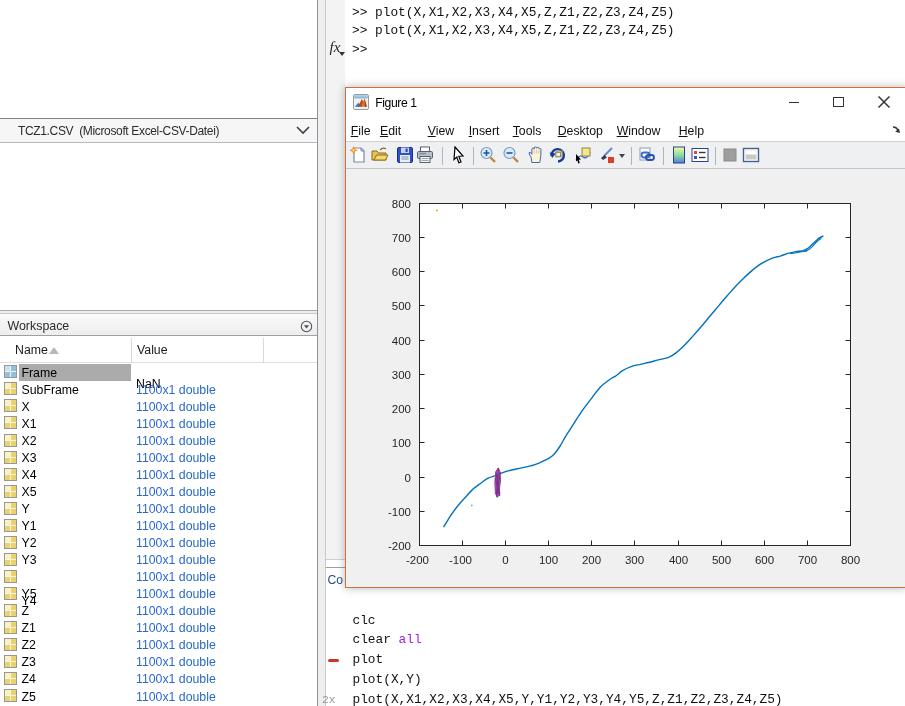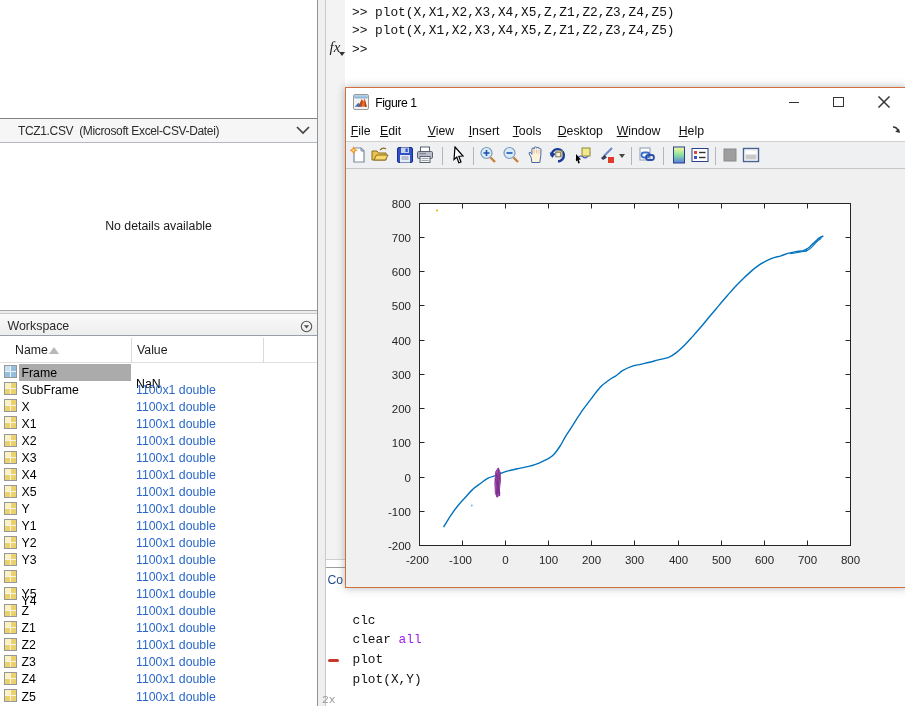--- a/index.html
+++ b/index.html
@@ -39,32 +39,32 @@
 <div class="abs mono" style="left:352px;top:41.5px">&gt;&gt;</div>
 <div class="abs" style="left:329.5px;top:38.5px;font-family:'Liberation Serif',serif;font-style:italic;font-size:15px;color:#222">fx</div>
 <div class="abs" style="left:338.5px;top:52px;width:0;height:0;border-left:3px solid transparent;border-right:3px solid transparent;border-top:4px solid #333"></div>
 
 <div id="chist">
 <div style="position:absolute;left:2px;top:5px;font-size:12.2px;color:#254f8f">Co</div>
 <div class="codeline mono" style="top:45.2px">clc</div>
 <div class="codeline mono" style="top:64.9px">clear <span class="purp">all</span></div>
 <div class="codeline mono" style="top:84.6px">plot</div>
 <div class="codeline mono" style="top:104.3px">plot(X,Y)</div>
+<div class="codeline mono" style="top:124px">plot(X,X1,X2,X3,X4,X5,Y,Y1,Y2,Y3,Y4,Y5,Z,Z1,Z2,Z3,Z4,Z5)</div>
 <div style="position:absolute;left:2px;top:91px;width:11.5px;height:3.5px;background:#c8372a;border-radius:2px"></div>
 <div style="position:absolute;left:-3.5px;top:126px;font-family:'Liberation Mono',monospace;font-size:11.3px;color:#999">2x</div>
 </div>
 
 <div id="lpanel">
 <div class="hline" style="top:117.5px;border-top:1px solid #828282"></div>
 <div class="hbar" style="top:118.5px;height:24px;border-bottom:1px solid #b4b8bf"></div>
 <div class="abs" style="left:18px;top:123.5px;font-size:12px;letter-spacing:-0.35px;color:#2b2b2b">TCZ1.CSV&nbsp;&nbsp;(Microsoft Excel-CSV-Datei)</div>
 <svg class="abs" style="left:295px;top:124px" width="16" height="12" viewBox="0 0 16 12">
       <polyline points="2,3 8,9 14,3" fill="none" stroke="#444" stroke-width="1.7"></polyline>
     </svg>
-<div class="abs" style="left:0;top:218.5px;width:317px;text-align:center;font-size:12.3px;color:#1a1a1a">No details available</div>
 <div class="hline" style="top:310.3px;border-top:1px solid #a8a8a8"></div>
 <div class="abs" style="left:0;top:311.3px;width:316.7px;height:2px;background:#ececec"></div>
 <div class="hline" style="top:313.2px;border-top:1px solid #c9c9c9"></div>
 <div class="hbar" style="top:314px;height:21.8px;border-bottom:1px solid #9aa0aa;background:linear-gradient(#fafafa,#ededed)"></div>
 <div class="abs" style="left:7.5px;top:318.5px;font-size:12.4px;color:#2b2b2b">Workspace</div>
 <svg class="abs" style="left:299.5px;top:319.5px" width="13" height="13" viewBox="0 0 13 13">
       <circle cx="6.5" cy="6.5" r="5.2" fill="none" stroke="#555" stroke-width="1.1"></circle>
       <path d="M3.8 5.2 L9.2 5.2 L6.5 8.4 Z" fill="#555"></path>
     </svg>
 

